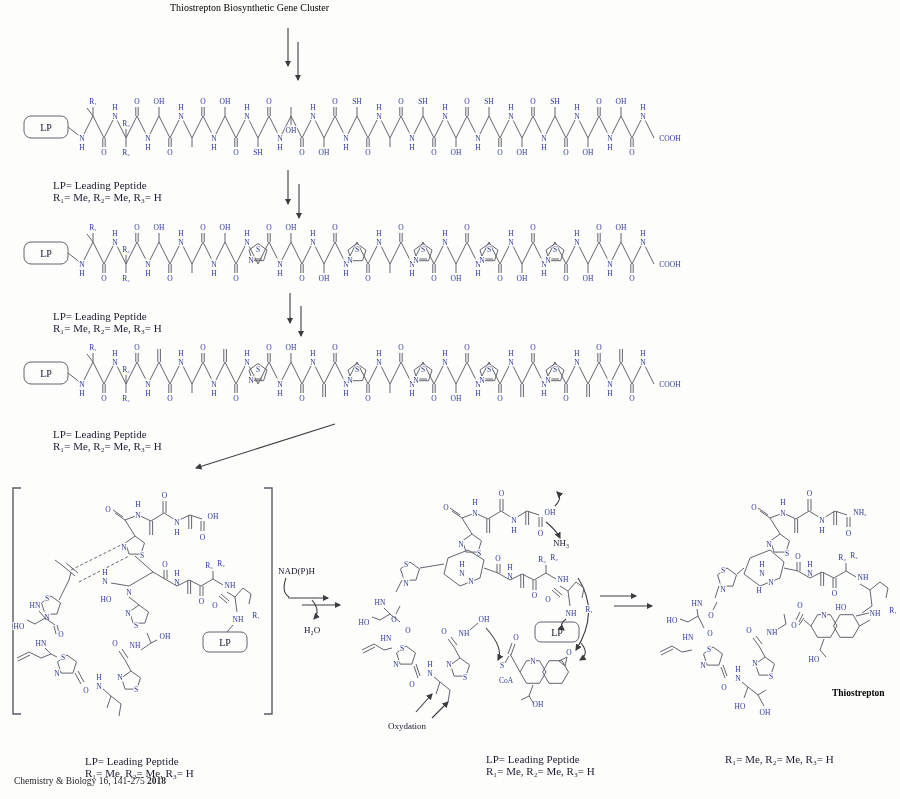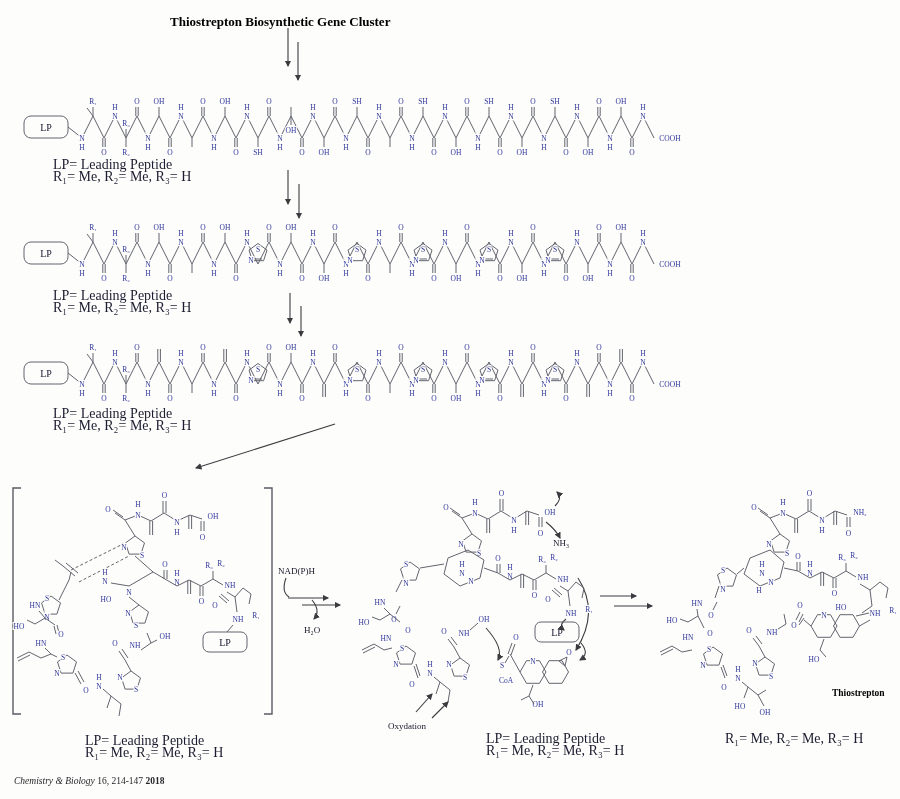--- a/index.html
+++ b/index.html
@@ -1,22 +1,22 @@
 <!DOCTYPE html>
 <html><head>
 <meta charset="utf-8">
 <style>
   html,body{margin:0;padding:0;}
   body{width:900px;height:799px;position:relative;background:#fdfdfc;overflow:hidden;
        font-family:"Liberation Serif",serif;}
   .abs{position:absolute;}
-  .title{font-weight:bold;font-size:13px;color:#000;margin-top:12px;}
-  .cap{font-size:14px;line-height:12px;color:#1c1c30;}
+  .title{font-weight:normal;font-size:10px;color:#000;}
+  .cap{font-size:11px;line-height:12px;color:#1c1c30;margin-top:20px;}
   .cite{font-size:9.5px;color:#26262a;}
-  .cite .it{font-style:italic;}
+  .cite .it{}
   svg{position:absolute;overflow:visible;}
   svg text{font-family:"Liberation Serif",serif;}
   .bd{stroke:#63646e;stroke-width:1;fill:none;}
   .bk{stroke:#5a5b64;stroke-width:1.4;fill:none;}
   .dsh{stroke-dasharray:3,2.2;}
   .at{font-size:7.5px;fill:#31379b;text-anchor:middle;paint-order:stroke;stroke:#fdfdfc;stroke-width:2.2px;}
   .rl{font-size:9px;fill:#17172b;paint-order:stroke;stroke:#fdfdfc;stroke-width:2px;}
   .lp{font-size:10px;fill:#15152b;text-anchor:middle;}
   .bold{font-weight:bold;font-size:9.5px;fill:#000;}
   .ar{stroke:#3c3c40;stroke-width:1.1;fill:none;}
@@ -938,14 +938,14 @@
   <path class="bd" d="M212,104 L222,110 M222,110 L232,102 M232,102 L240,108 L238,118 M222,110 L224,126 M224,126 L214,133"></path>
   <text class="at" x="245" y="133">R₁</text>
   <path class="bd" d="M221,133 L208,136"></path>
   <text class="bold" x="184" y="216">Thiostrepton</text>
 </svg>
 <div class="abs cap" style="left:725px;top:733px">
   <div>R₁= Me, R₂= Me, R₃= H</div>
 </div>
 
 <div class="abs cite" style="left:14px;top:776px">
-  <span class="it">Chemistry &amp; Biology</span><span> 16, 214-147 </span><b>2018</b>
+  <span class="it">Chemistry &amp; Biology</span><span> 16, 141-275 </span><b>2018</b>
 </div>
 
 </body></html>

